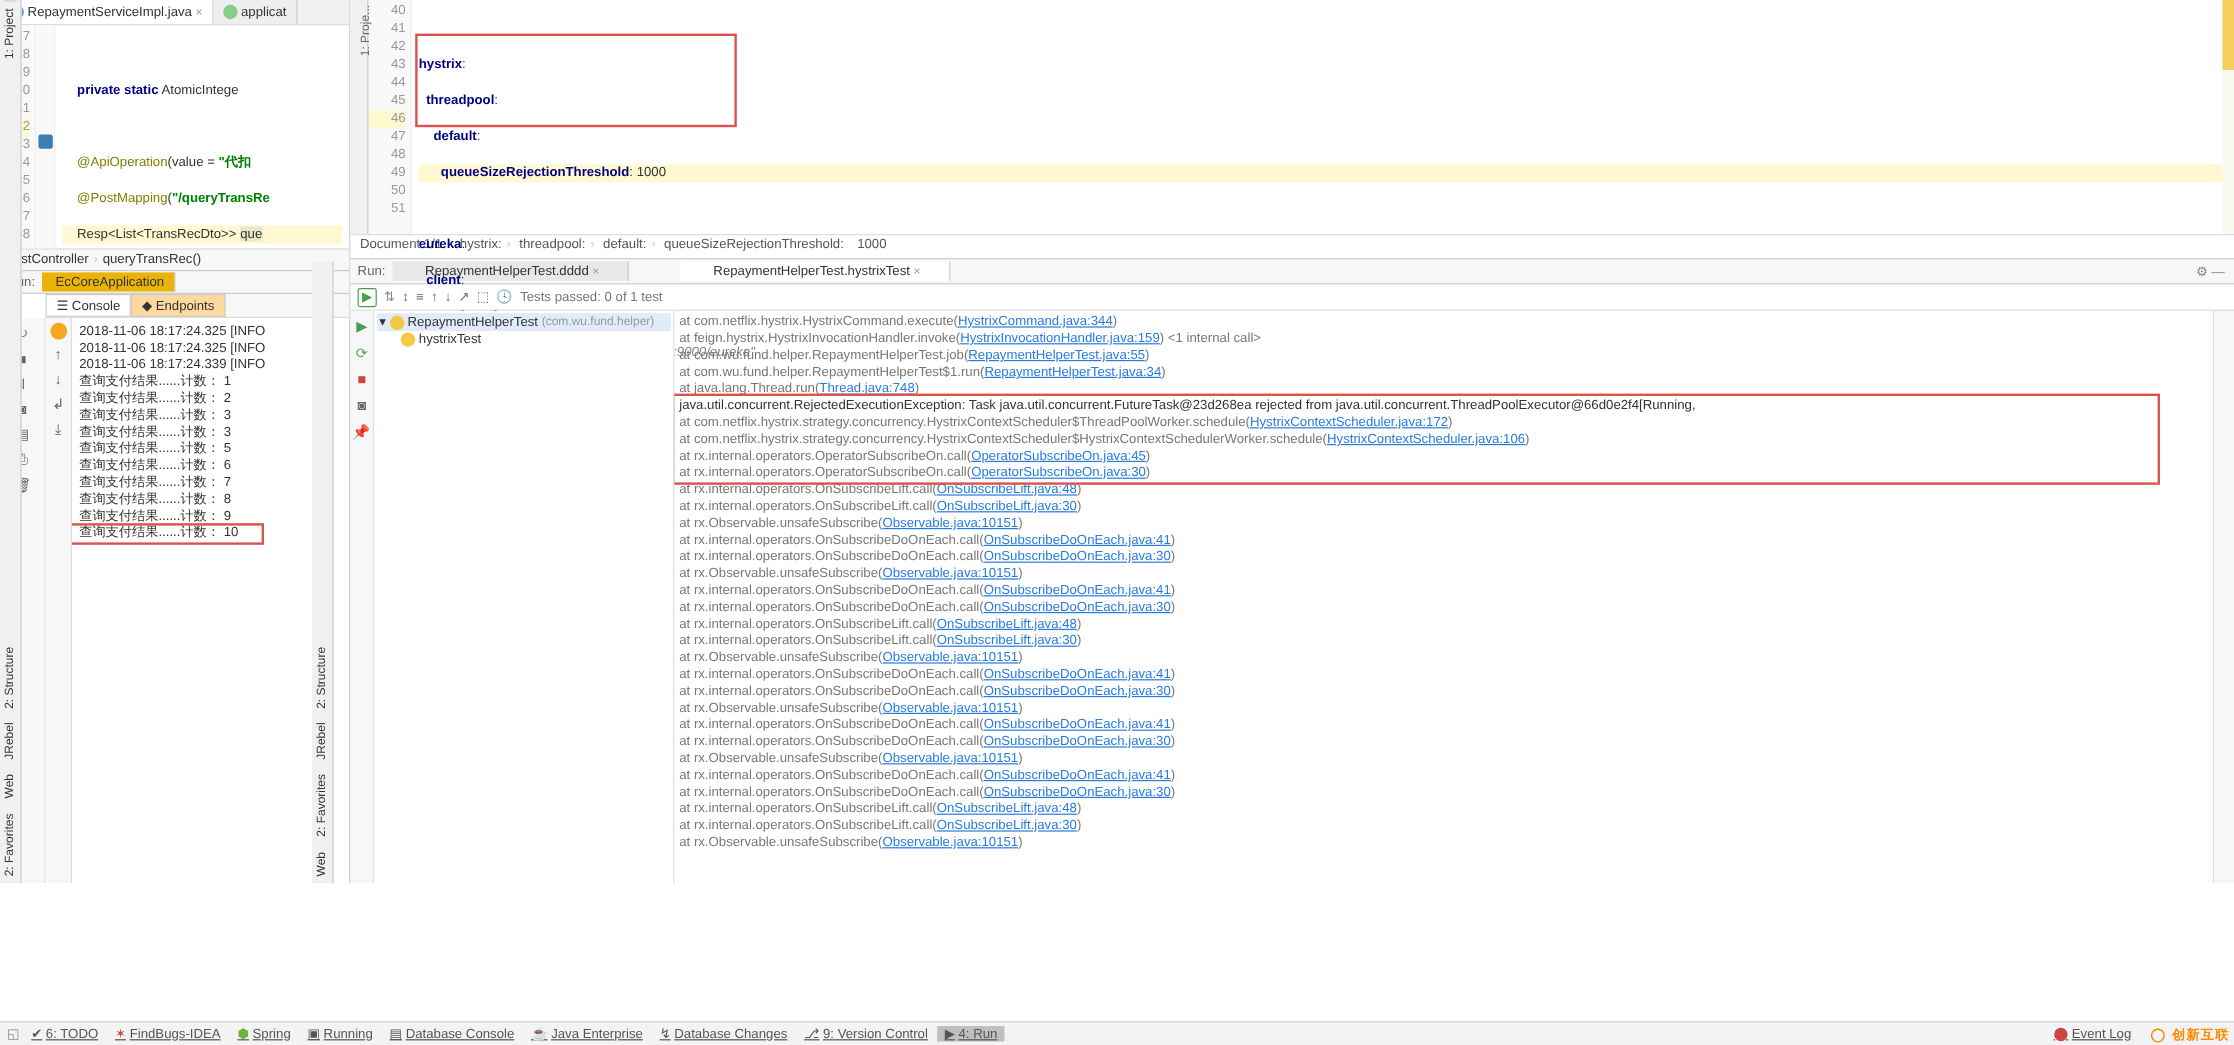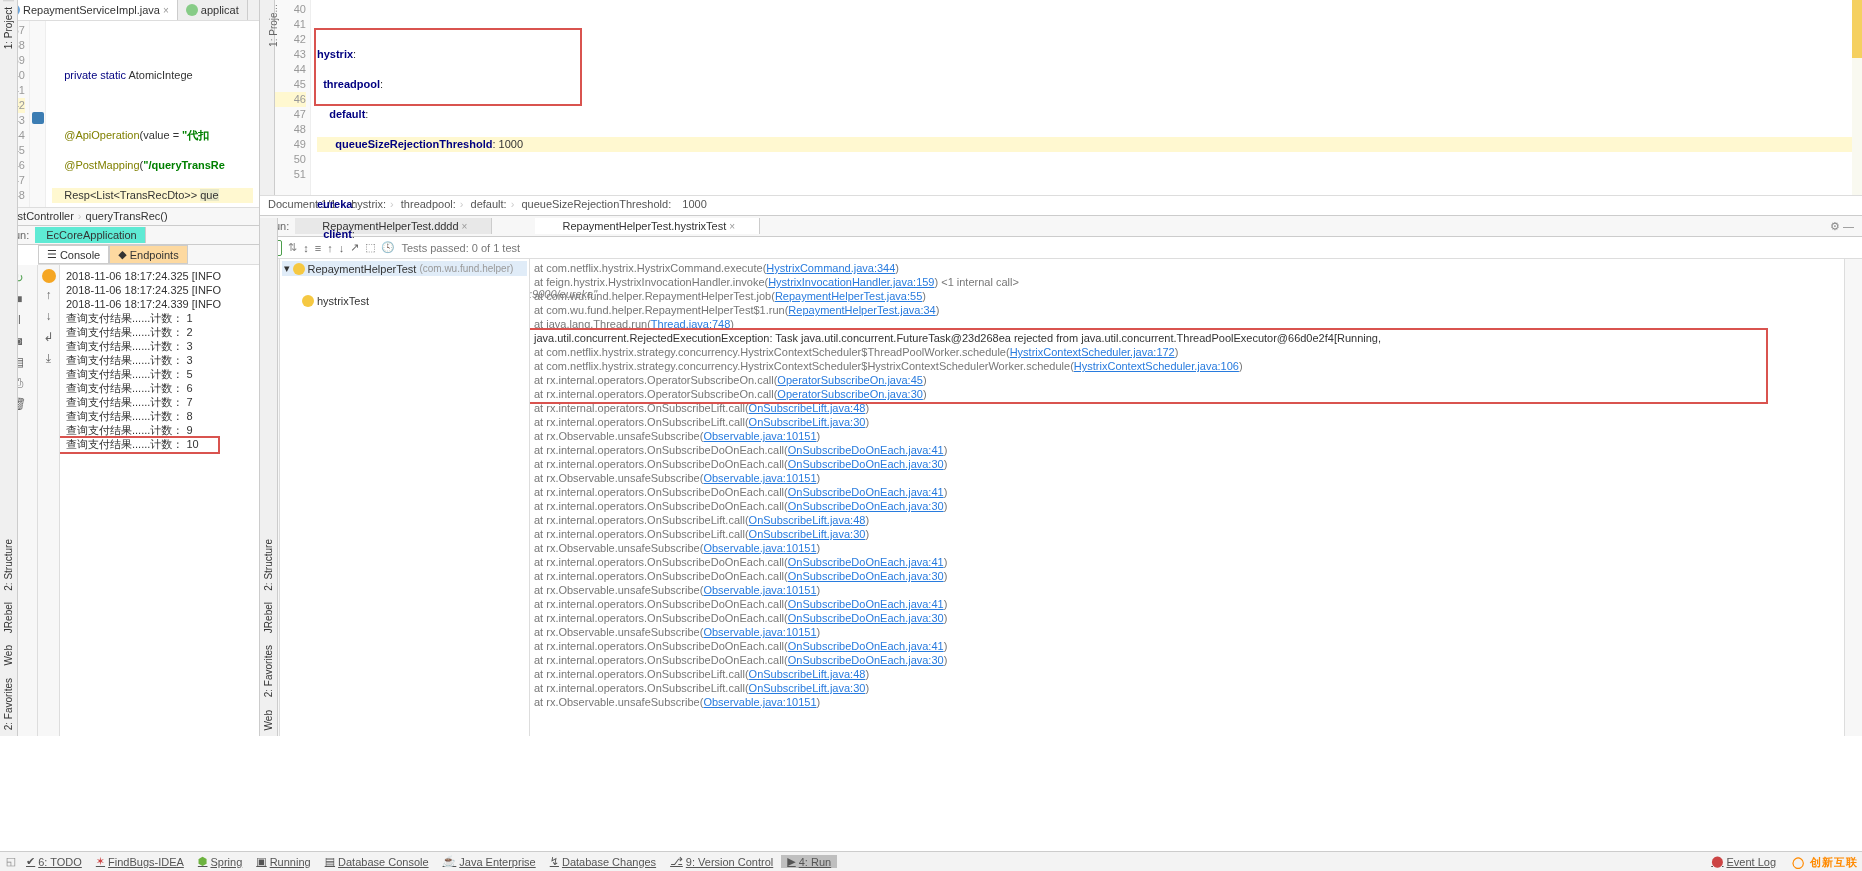--- a/index.html
+++ b/index.html
@@ -1,38 +1,38 @@
 <!DOCTYPE html>
 <html><head>
 <meta charset="utf-8">
 <style>
 * { margin:0; padding:0; box-sizing:border-box; font-family:"Segoe UI",Arial,sans-serif; font-size:11px; }
 body { background:#fff; color:#333; width:1862px; height:871px; overflow:hidden; position:relative; }
 .main-layout { display:flex; height:736px; }
-.left-panel { width:260px; border-right:1px solid #ccc; display:flex; flex-direction:column; }
+.left-panel { width:292px; border-right:1px solid #ccc; display:flex; flex-direction:column; }
 .left-tabs { display:flex; height:21px; background:#f0f0f0; border-bottom:1px solid #ddd; }
 .tab { padding:2px 8px; border-right:1px solid #ccc; display:flex; align-items:center; gap:3px; font-size:11px; background:#fff; }
 .tab.inactive { background:#eee; }
 .tab .icon-java { width:12px; height:12px; border-radius:50%; background:#6aa2d8; display:inline-block; }
 .tab .icon-run { width:12px; height:12px; border-radius:50%; background:#87cc87; display:inline-block; }
 .close-x { color:#999; font-size:10px; }
 .left-code { flex:0 0 186px; font-family:Consolas,monospace; font-size:12px; overflow:hidden; position:relative; display:flex; }
 .gutter-l { width:30px; background:#f9f9f9; color:#999; text-align:right; padding-right:4px; line-height:15px; padding-top:2px; border-right:1px solid #eee; }
 .gutter-extra { width:16px; background:#f9f9f9; border-right:1px solid #eee; }
 .bookmark-43 { width:12px; height:12px; background:#3c7db3; border-radius:2px; margin-top:91px; margin-left:2px; }
 .code-l { flex:1; line-height:15px; padding:2px 6px; white-space:pre; overflow:hidden; }
-.kw { color:#000080; font-weight:normal; }
+.kw { color:#000080; font-weight:bold; }
 .anno { color:#808000; }
 .str { color:#008000; font-weight:bold; }
 .hl-line { background:#fff8d0; }
 .sig-row { height:18px; background:#f7f7f7; border-top:1px solid #ddd; padding:2px 6px; font-size:11px; }
 .sig-row span.sep { color:#ccc; margin:0 4px; }
 .run-header { height:20px; display:flex; align-items:center; border-top:1px solid #ccc; border-bottom:1px solid #ccc; background:#f7f7f7; }
 .run-label { padding:0 6px; color:#666; }
-.run-tab { padding:2px 8px; background:#5eead4; border-right:1px solid #ccc; display:flex; align-items:center; gap:3px; }
+.run-tab { padding:2px 8px; background:#eab308; border-right:1px solid #ccc; display:flex; align-items:center; gap:3px; }
 .run-tools { width:38px; background:#f7f7f7; border-right:1px solid #ddd; display:flex; flex-direction:column; align-items:center; gap:3px; padding-top:4px; }
 .tool-btn { width:18px; height:18px; display:flex; align-items:center; justify-content:center; color:#666; font-size:12px; }
 .tool-btn.green { color:#4b9e4b; }
 .run-tabs2 { display:flex; height:20px; background:#f7f7f7; border-bottom:1px solid #ddd; margin-left:38px; }
 .btn-tab { padding:2px 8px; border:1px solid #ccc; background:#fff; display:flex; align-items:center; gap:3px; font-size:11px; }
 .btn-tab.ep { background:#fdd9a0; }
 .left-run-area { flex:1; display:flex; overflow:hidden; }
 .left-console { flex:1; font-family:Consolas,monospace; font-size:11px; line-height:14px; padding:4px 6px; overflow:hidden; position:relative; }
 .hl-box-red { border:2px solid #d9534f; position:absolute; }
 .right-panel { flex:1; display:flex; flex-direction:column; position:relative; }
@@ -51,21 +51,21 @@
 .right-test-tab.active { background:#fff;margin-left:43px; }
 .right-test-tab.inactive { background:#e8e8e8; }
 .gear { margin-left:auto; margin-right:8px; color:#888; }
 .test-toolbar { height:22px; display:flex; align-items:center; gap:6px; padding:0 6px; border-bottom:1px solid #ddd; font-size:11px; color:#666; }
 .play-green { color:#4b9e4b; width:16px; height:16px; border:1px solid #4b9e4b; border-radius:2px; display:flex; align-items:center; justify-content:center; }
 .tb-passed { color:#777; }
 .right-test-body { flex:1; display:flex; overflow:hidden; position:relative; }
 .right-side-tools { width:20px; background:#f7f7f7; border-right:1px solid #ddd; display:flex; flex-direction:column; align-items:center; gap:4px; padding-top:4px; }
 .tree-area { width:250px; background:#fff; border-right:1px solid #ddd; font-size:11px; padding:2px; }
 .tree-root { display:flex; align-items:center; gap:3px; padding:1px 2px; background:#e0ecf8; }
-.tree-child { display:flex; align-items:center; gap:3px; padding:19px 2px 1px 20px; }
+.tree-child { display:flex; align-items:center; gap:3px; padding:1px 2px 1px 20px; }
 .tree-yellow { width:12px; height:12px; border-radius:50%; background:#f5c842; }
 .tree-gray { color:#999; font-size:10px; }
 .stack-area { flex:1; font-family:Consolas,monospace; font-size:11px; line-height:14px; overflow:hidden; padding-top:2px; padding-left:4px; white-space:nowrap; position:relative; }
 .stack-line { height:14px; }
 .stack-link { color:#287bde; text-decoration:underline; }
 .st-gray { color:#777; }
 .pin-col { width:18px; background:#f7f7f7; border-left:1px solid #ddd; }
 .bottom-bar { height:20px; display:flex; align-items:center; border-top:1px solid #ccc; background:#f3f3f3; padding:0 4px; gap:2px; position:absolute; bottom:0; left:0; right:0; }
 .bb-item { display:flex; align-items:center; gap:3px; padding:0 6px; font-size:11px; color:#555; text-decoration:underline; white-space:nowrap; }
 .bb-item.run-active { background:#bfbfbf; }

